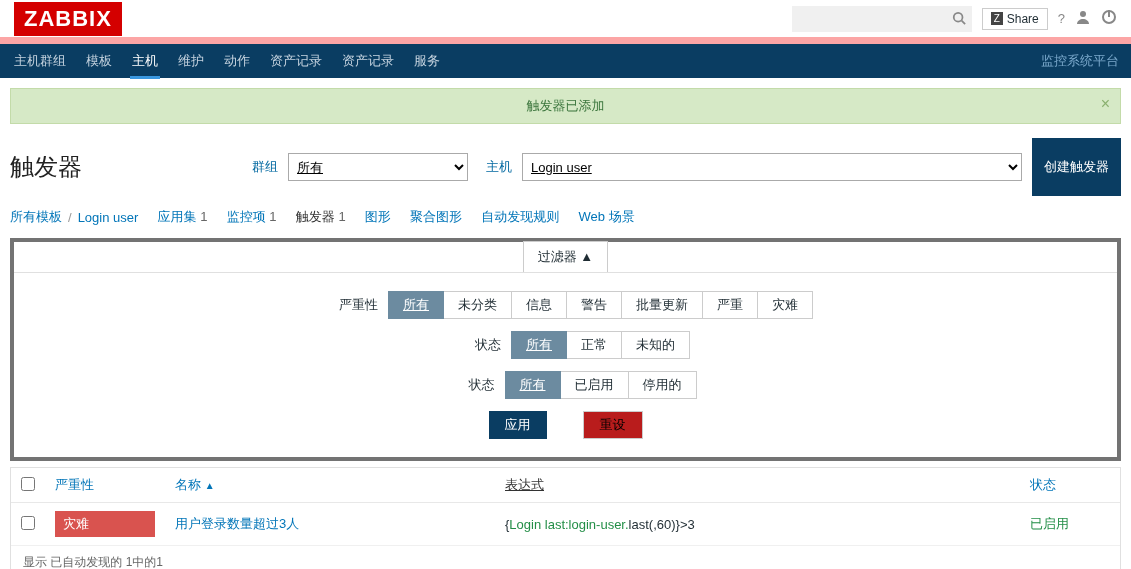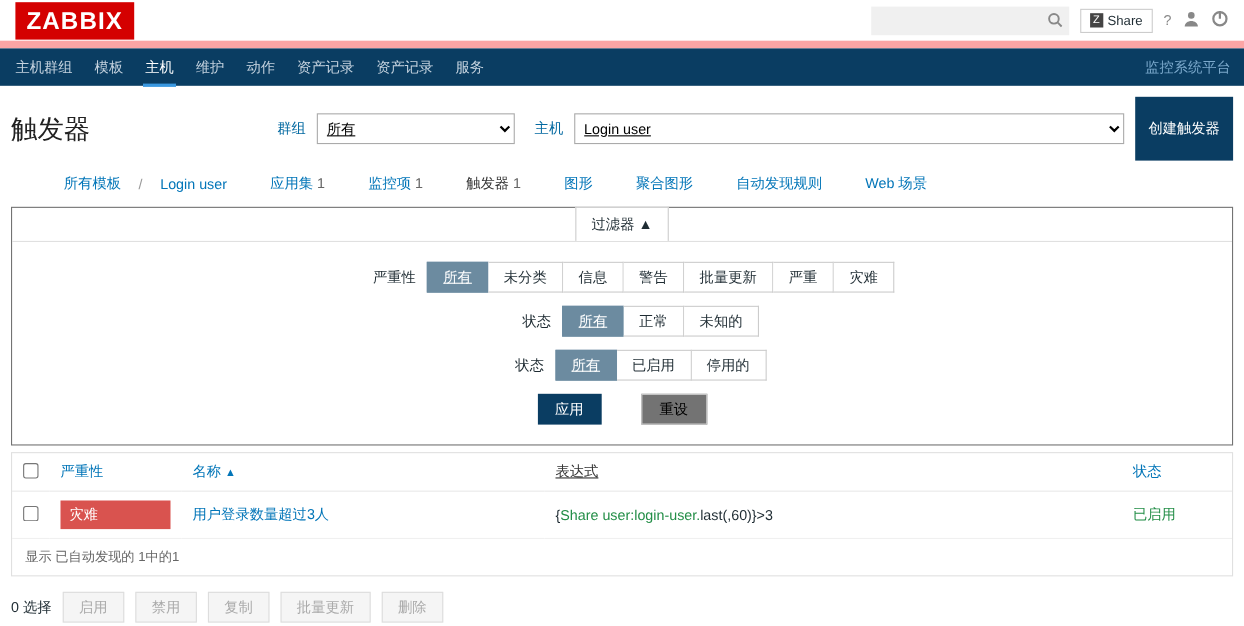--- a/index.html
+++ b/index.html
@@ -23,38 +23,38 @@
 .content { padding: 10px 10px 20px; }
 .alert-success { background: #d6e9c6; border: 1px solid #c3dba9; color: #3c763d; padding: 8px 12px; position: relative; text-align: center; margin-bottom: 14px; }
 .alert-success .close { position: absolute; right: 10px; top: 6px; color: #8ab06f; cursor: pointer; font-size: 16px; }
 .header-row { display: flex; align-items: center; margin-bottom: 12px; gap: 10px; }
 .page-title { font-size: 24px; font-weight: normal; color: #222; margin-right: auto; }
 .lbl-inline { font-size: 13px; color: #0369a1; margin-left: 8px; }
 .sel { border: 1px solid #aaa; height: 28px; font-size: 13px; padding: 0 4px; background: #fff; text-decoration: underline; }
 .sel-group { width: 180px; }
 .sel-host { width: 500px; }
 .create-btn { background: #0a3d62; color: #fff; border: none; padding: 20px 12px; font-size: 13px; cursor: pointer; }
-.breadcrumb { display: flex; align-items: center; gap: 16px; font-size: 13px; margin-bottom: 12px; flex-wrap: wrap; margin-left: 48px; }
+.breadcrumb { display: flex; align-items: center; gap: 6px; font-size: 13px; margin-bottom: 12px; flex-wrap: wrap; }
 .breadcrumb a { color: #0275b8; text-decoration: none; cursor: pointer; }
 .breadcrumb .sep { color: #999; }
 .bc-count { color: #666; }
 .bc-active { color: #333; }
-.filter-wrap { border: 1px solid #737373; background: #fff; }
+.filter-wrap { border: 4px solid #737373; background: #fff; }
 .filter-tab-row { display: flex; justify-content: center; border-bottom: 1px solid #e0e0e0; }
 .filter-tab { border: 1px solid #ccc; border-bottom: none; background: #fff; padding: 6px 14px; margin-top: -1px; cursor: pointer; font-size: 13px; }
 .filter-body { padding: 18px 10px; display: flex; flex-direction: column; align-items: center; gap: 12px; }
 .filter-row { display: flex; align-items: center; gap: 10px; }
 .filter-label { width: 60px; text-align: right; font-size: 13px; }
 .btn-group { display: flex; }
 .btn-group .opt { border: 1px solid #ccc; padding: 4px 14px; font-size: 13px; background: #fff; cursor: pointer; }
 .btn-group .opt + .opt { border-left: none; }
 .btn-group .opt.sel { background: #6c8ba0; color: #fff; border-color: #6c8ba0; }
 .filter-actions { display: flex; gap: 10px; }
 .btn-primary { background: #0a3d62; color: #fff; border: none; padding: 5px 16px; font-size: 13px; cursor: pointer; }
-.btn-default { background: #737373; border: 1px solid #ccc; padding: 4px 16px; font-size: 13px; cursor: pointer; margin-left: 26px; }
+.btn-default { background: #b91c1c; border: 1px solid #ccc; padding: 4px 16px; font-size: 13px; cursor: pointer; margin-left: 26px; }
 .table-wrap { border: 1px solid #e0e0e0; margin-top: 6px; }
 table.data { width: 100%; border-collapse: collapse; }
 table.data th { text-align: left; font-weight: normal; color: #0275b8; padding: 8px 10px; font-size: 13px; border-bottom: 1px solid #e8e8e8; cursor: pointer; }
 table.data th.nolink { color: #333; cursor: default; text-decoration: underline; }
 table.data td { padding: 8px 10px; font-size: 13px; border-bottom: 1px solid #f0f0f0; vertical-align: middle; }
 .sev-disaster { background: #d9534f; color: #fff; padding: 4px 8px; display: inline-block; width: 100px; }
 .cell-link { color: #0275b8; cursor: pointer; }
 .expr-link { color: #238e47; }
 .expr-bold { color: #1f2c33; font-weight: normal; }
 .status-enabled { color: #238e47; cursor: pointer; }
@@ -109,20 +109,24 @@
     <a>动作</a>
     <a>资产记录</a>
     <a>资产记录</a>
     <a>服务</a>
   </div>
   <div class="subbar-right">监控系统平台</div>
 </div>
 
 <div class="content">
 
+  <div class="alert-success">
+    <span>触发器已添加</span>
+    <span class="close">×</span>
+  </div>
 
   <div class="header-row">
     <h1 class="page-title">触发器</h1>
     <span class="lbl-inline">群组</span>
     <select class="sel sel-group">
       <option>所有</option>
     </select>
     <span class="lbl-inline">主机</span>
     <select class="sel sel-host">
       <option>Login user</option>
@@ -199,21 +203,21 @@
           <th style="width:330px;"><span>名称</span> <span class="sort-arrow">▲</span></th>
           <th class="nolink">表达式</th>
           <th style="width:100px;">状态</th>
         </tr>
       </thead>
       <tbody>
         <tr>
           <td><input type="checkbox" class="chk" style=""></td>
           <td><span class="sev-disaster">灾难</span></td>
           <td><span class="cell-link">用户登录数量超过3人</span></td>
-          <td><span>{</span><span class="expr-link">Share user:login-user.</span><span class="expr-bold">last(</span><span>,60)}&gt;3</span></td>
+          <td><span>{</span><span class="expr-link">Login last:login-user.</span><span class="expr-bold">last(</span><span>,60)}&gt;3</span></td>
           <td><span class="status-enabled">已启用</span></td>
         </tr>
       </tbody>
     </table>
     <div class="table-footer">显示 已自动发现的 1中的1</div>
   </div>
 
   <div class="bottom-actions">
     <span class="sel-count">0 选择</span>
     <button class="btn-muted">启用</button>

